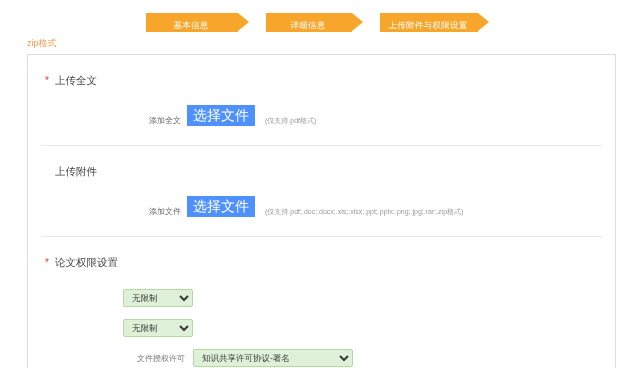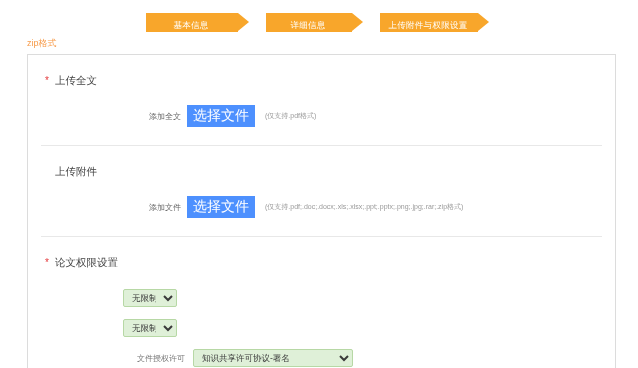--- a/index.html
+++ b/index.html
@@ -82,21 +82,21 @@
     font-size: 10px;
   }
   .divider {
     border-bottom: 1px solid #e8e8e8;
     margin-top: 19px;
   }
 
   
   .upload-row {
     display: flex;
-    align-items: center;
+    align-items: flex-end;
     padding: 14px 0 0 0;
     margin-left: 108px;
     gap: 6px;
     height: 34px;
   }
   .upload-label {
     font-size: 8px;
     color: #666666;
   }
   .file-btn {
@@ -133,21 +133,21 @@
     font-family: "Liberation Sans", "DejaVu Sans", sans-serif;
     font-size: 8.5px;
     color: #3a3a3a;
     background: #dff0d8;
     border: 1px solid #b7d8a5;
     border-radius: 2px;
     padding: 2px 4px;
     height: 18px;
     outline: none;
   }
-  select.narrow { width: 54px; }
+  select.narrow { width: 70px; }
   select.wide   { width: 160px; }
 </style>
 </head>
 <body>
 
 <div class="steps">
   <div class="step step-1">
     <span>基本信息</span>
   </div>
   <div class="step step-2">

